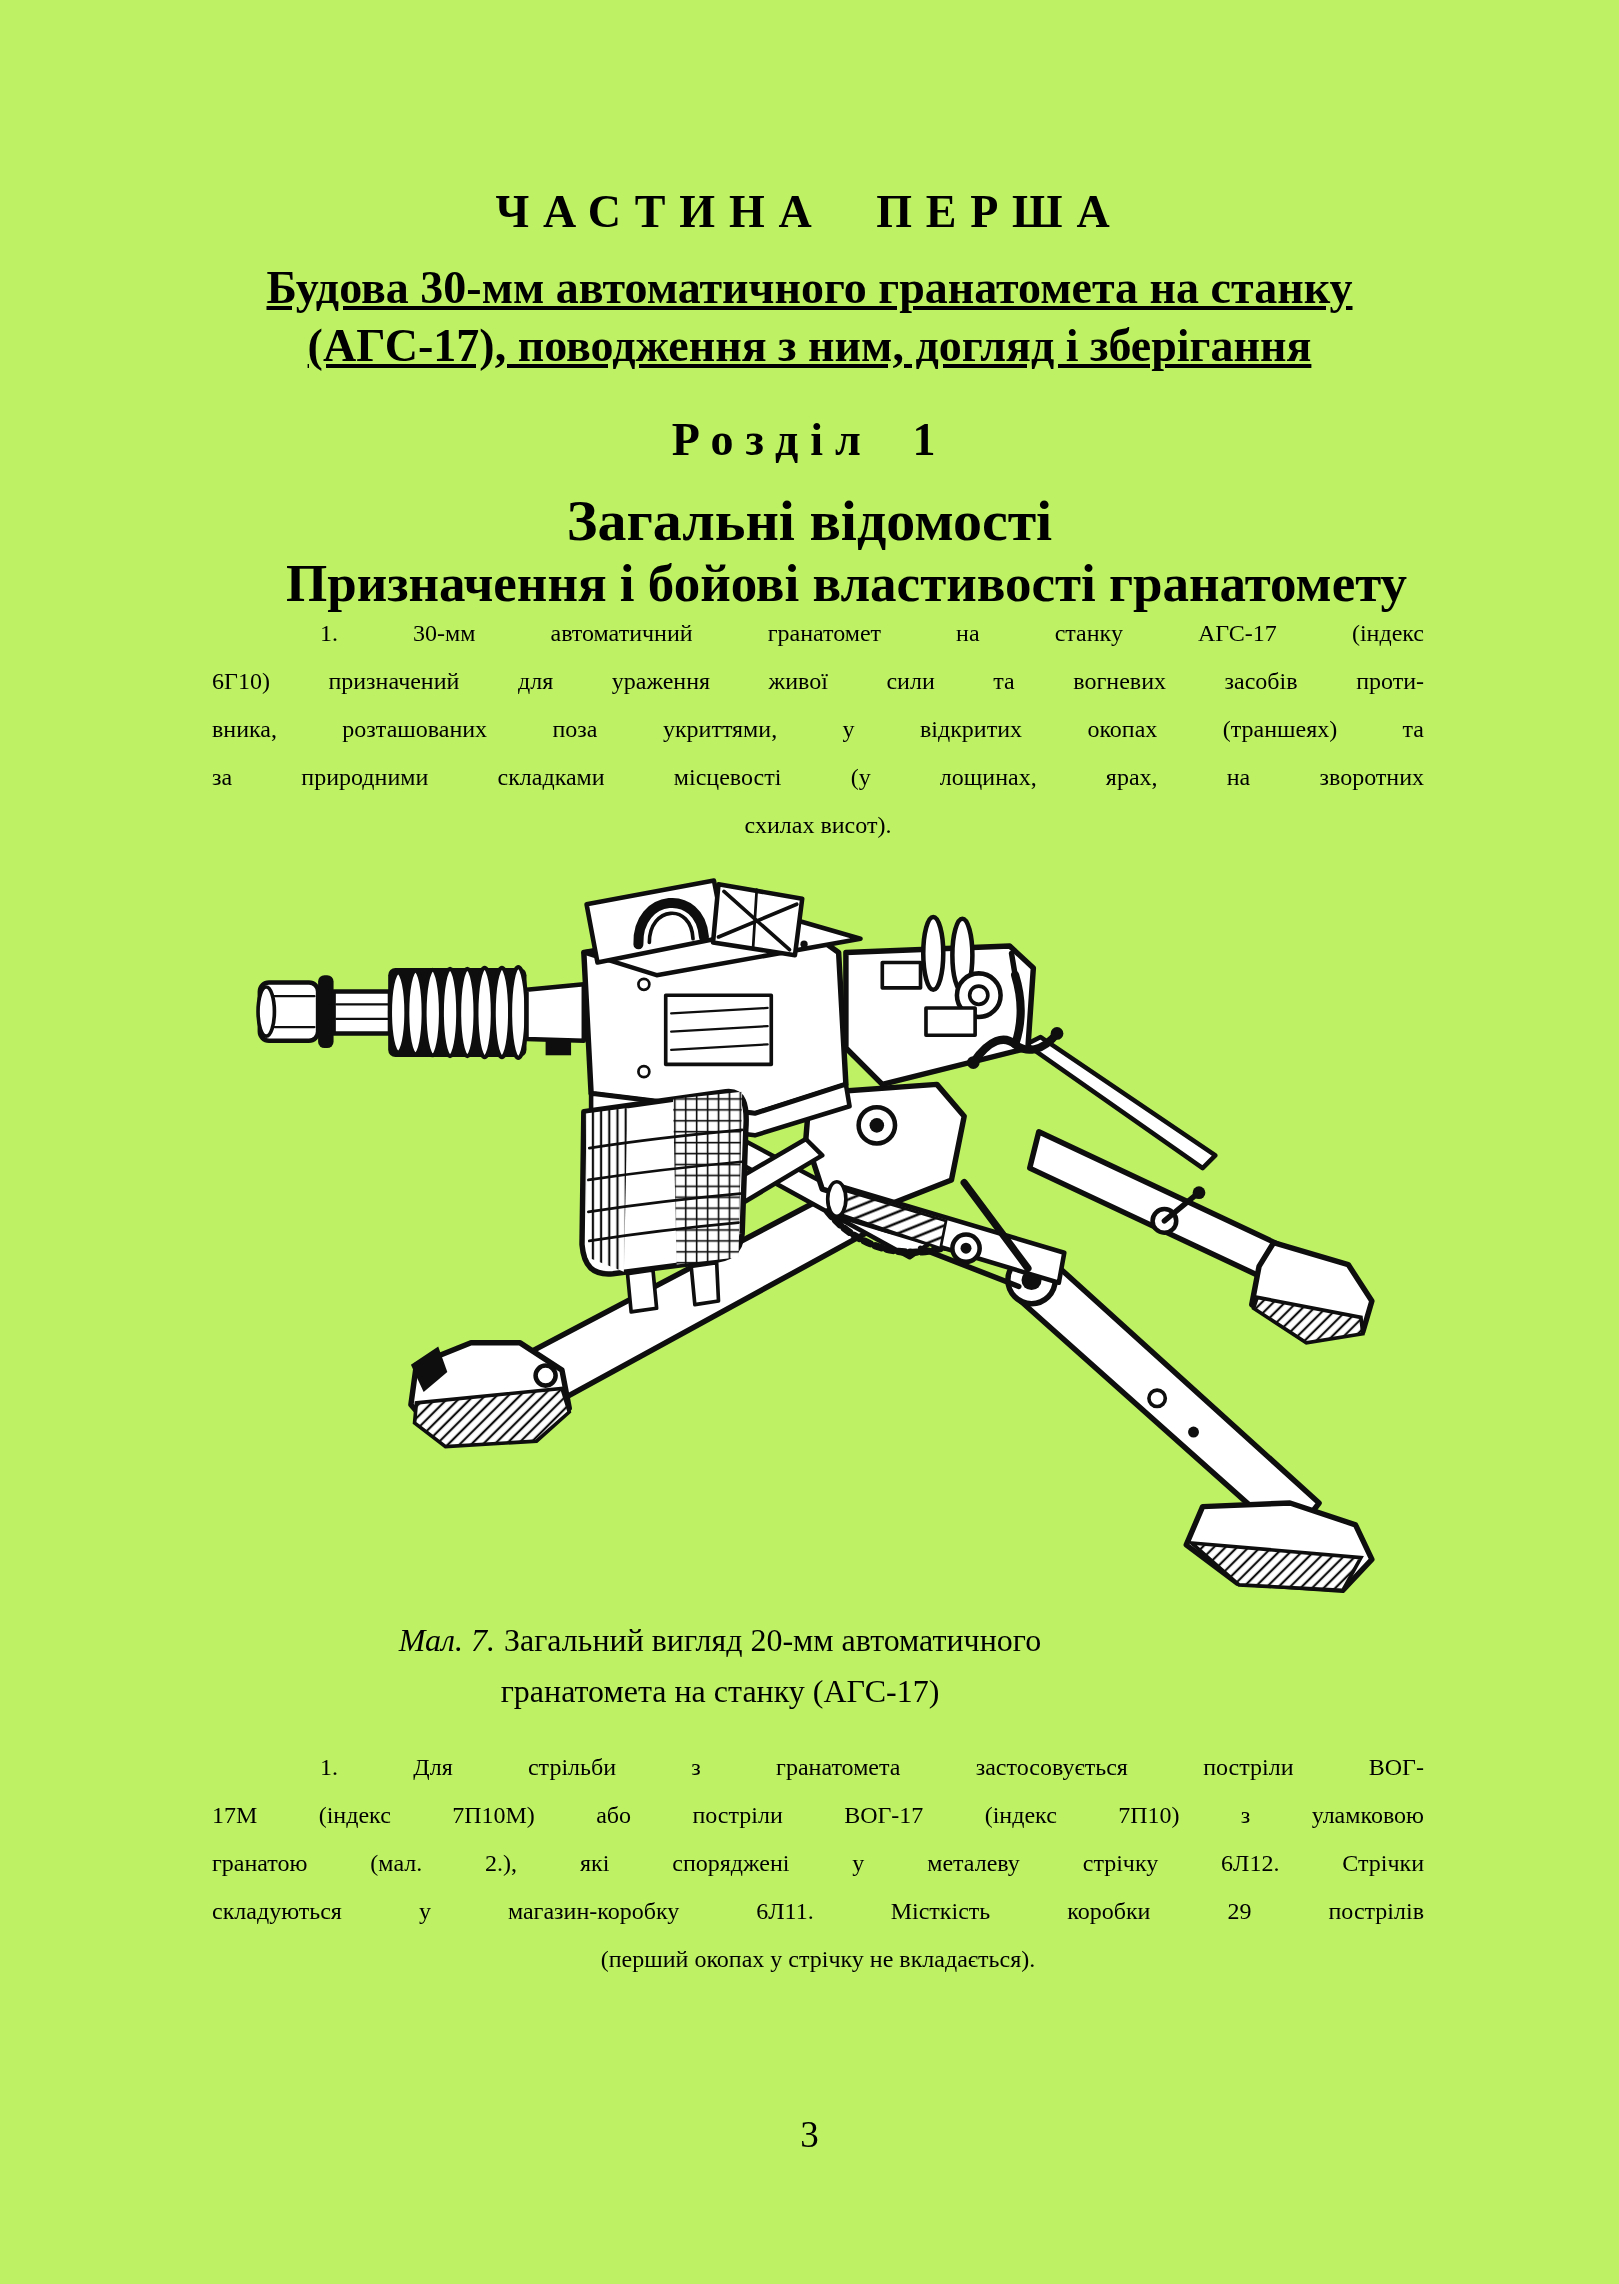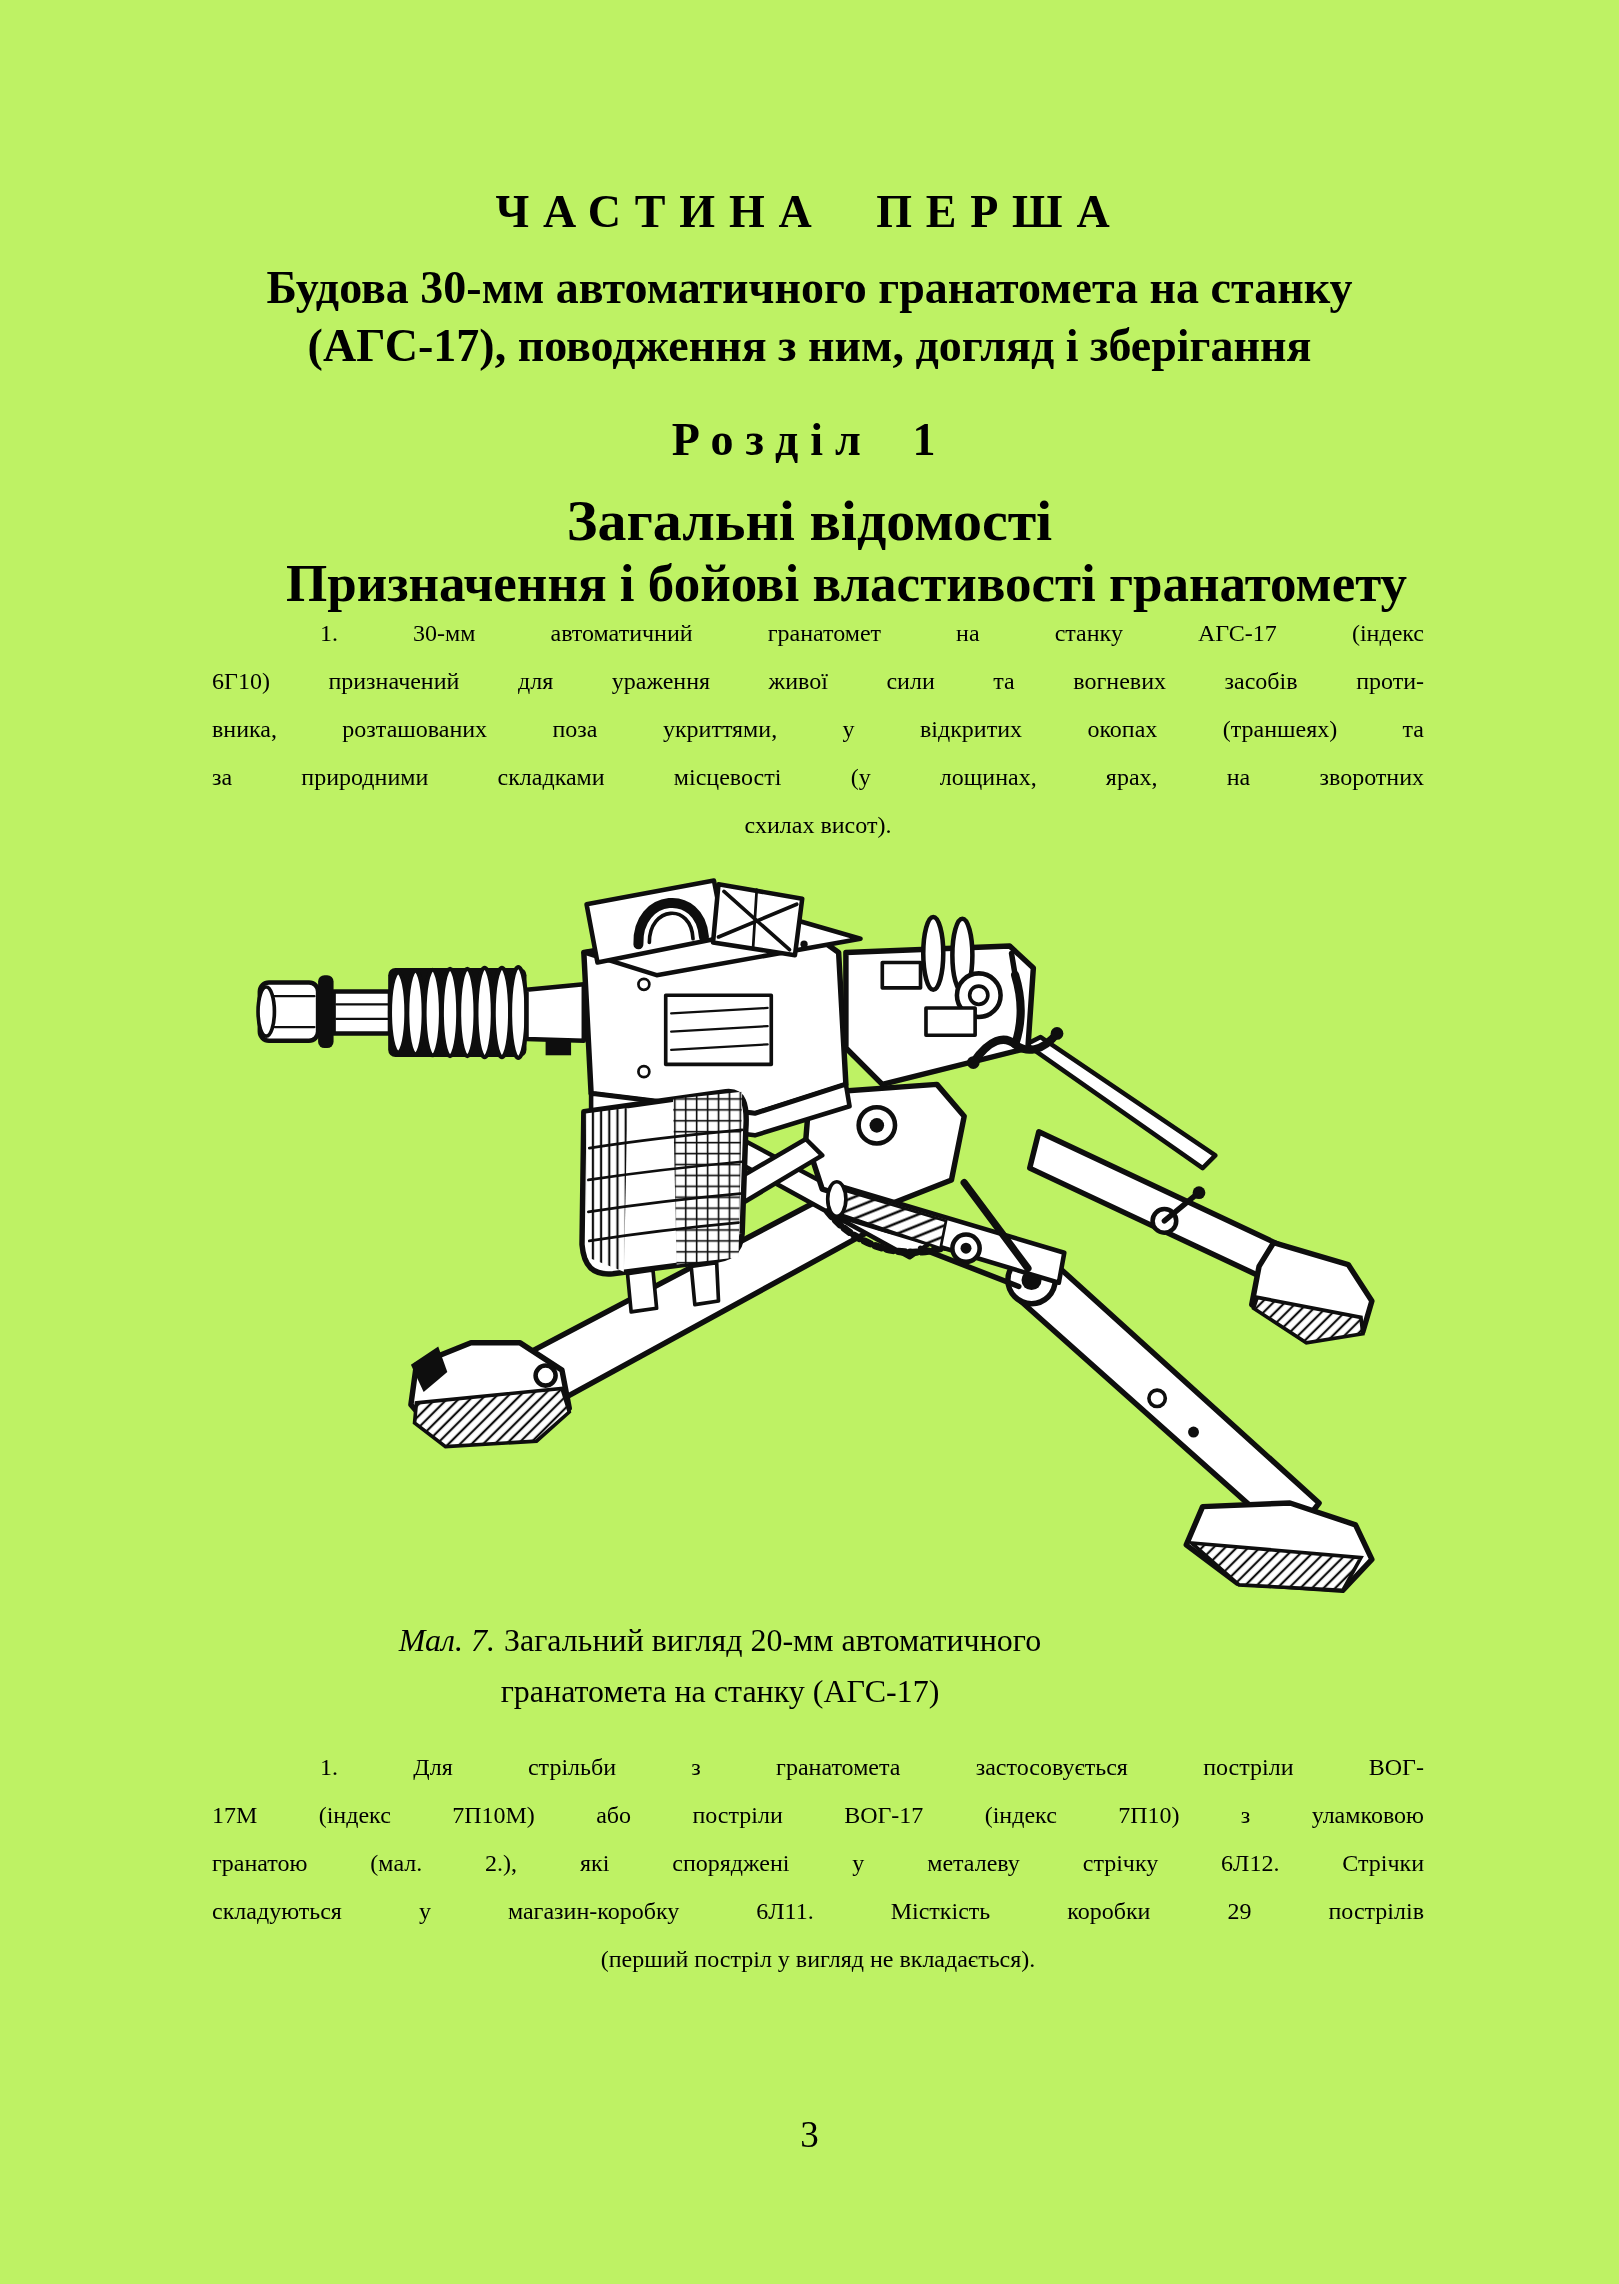--- a/index.html
+++ b/index.html
@@ -2,21 +2,21 @@
 <html style="font-size:14.6px"><head>
 <meta charset="utf-8">
 <style>
   html,body{margin:0;padding:0;background:#9a9a9a;}
   .page{
     position:relative;width:1619px;height:2284px;background:#bef264;color:#000;
     font-family:"Liberation Serif","DejaVu Serif",serif;overflow:hidden;margin:0 auto;
   }
   .center{position:absolute;left:0;width:100%;text-align:center;}
   .h-part{top:185px;font-size:46px;font-weight:bold;letter-spacing:.30em;word-spacing:.55em;}
-  .h-sub{top:259px;font-size:46px;font-weight:bold;line-height:58px;}
+  .h-sub{top:259px;font-size:46px;font-weight:bold;line-height:58px;text-decoration:underline;}
   .h-chap{top:413px;font-size:46px;font-weight:bold;letter-spacing:.26em;word-spacing:.35em;}
   .h-sect{top:487px;font-size:58px;font-weight:bold;}
   .h-subsect{top:553px;font-size:53px;font-weight:bold;margin-left:37px;}
   .para{position:absolute;left:212px;width:1212px;font-size:24px;line-height:48px;}
   .p1{top:609px;}
   .p2{top:1743px;}
   .jline{text-align:justify;text-align-last:justify;white-space:nowrap;}
   .indent{text-indent:108px;}
   .lastline{text-align:center;text-align-last:auto;white-space:nowrap;}
   .caption{position:absolute;left:212px;width:1016px;top:1615px;font-size:32px;line-height:51px;text-align:center;}
@@ -209,19 +209,19 @@
       <span class="cap-label">Мал. 7.</span><span>Загальний вигляд 20-мм автоматичного</span>
     </div>
     <div>гранатомета на станку (АГС-17)</div>
   </div>
 
   <div class="para p2">
     <div class="jline indent">1. Для стрільби з гранатомета застосовується постріли ВОГ-</div>
     <div class="jline">17М (індекс 7П10М) або постріли ВОГ-17 (індекс 7П10) з уламковою</div>
     <div class="jline">гранатою (мал. 2.), які споряджені у металеву стрічку 6Л12. Стрічки</div>
     <div class="jline">складуються у магазин-коробку 6Л11. Місткість коробки 29 пострілів</div>
-    <div class="lastline">(перший постріл у вигляд не вкладається).</div>
+    <div class="lastline">(перший окопах у стрічку не вкладається).</div>
   </div>
 
   <div class="center pagenum">3</div>
 
 </div>
 
 
 </body></html>

